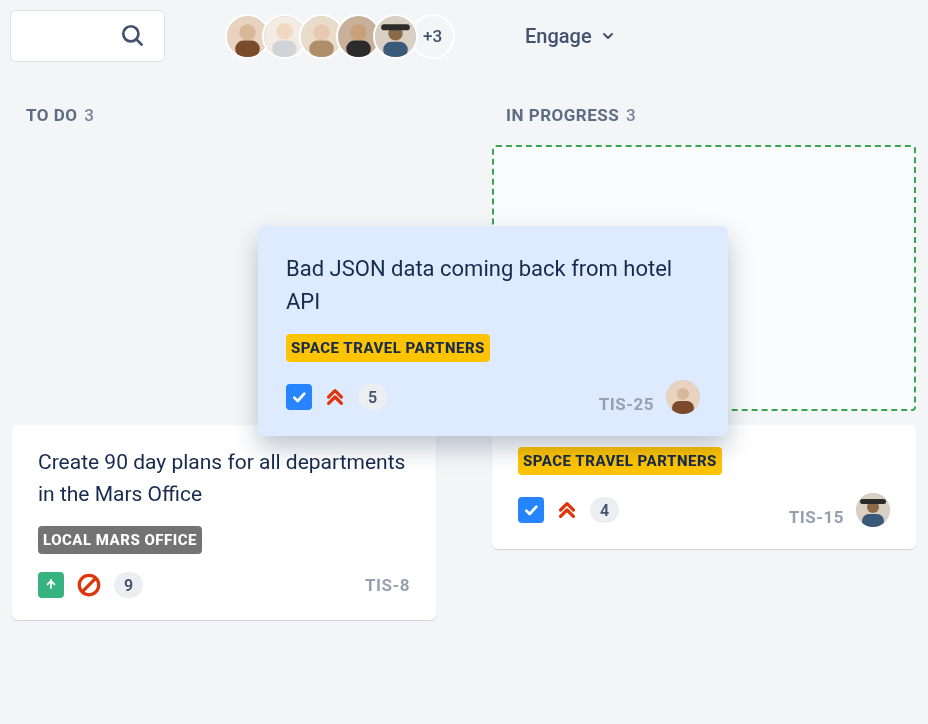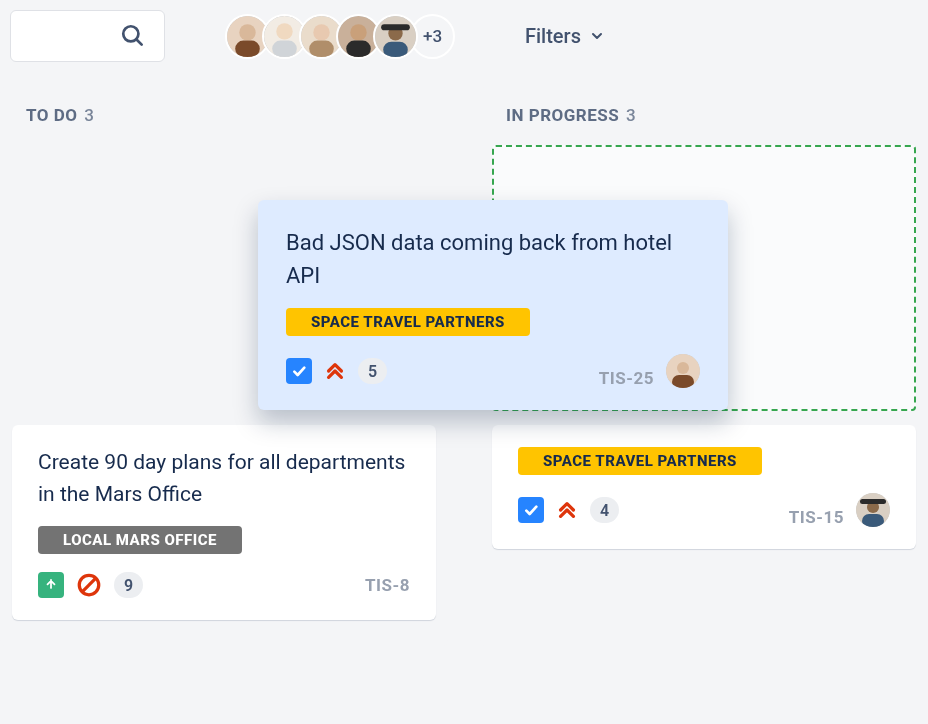--- a/index.html
+++ b/index.html
@@ -117,21 +117,21 @@
     cursor: pointer;
   }
   .card-title {
     font-size: 21px;
     line-height: 1.5;
     color: #172b4d;
     margin-bottom: 16px;
   }
   .label {
     display: inline-block;
-    padding: 5px 25px;
+    padding: 5px 5px;
     border-radius: 4px;
     font-size: 15px;
     font-weight: 800;
     letter-spacing: 0.5px;
     margin-bottom: 18px;
   }
   .label-yellow { background: #ffc400; color: #172b4d; }
   .label-orange { background: #737373; color: #fff; }
 
   .card-footer {
@@ -188,21 +188,21 @@
     height: 34px;
     border-radius: 50%;
     background: #ccc;
     overflow: hidden;
   }
 
   
   .floating-card {
     position: absolute;
     left: 258px;
-    top: 200px;
+    top: 226px;
     width: 470px;
     background: #deebff;
     border-radius: 6px;
     padding: 26px 28px 22px 28px;
     box-shadow: 0 12px 24px rgba(9,30,66,.25);
     z-index: 50;
     cursor: grabbing;
   }
   .floating-card .card-title { font-size: 22px; }
 
@@ -262,21 +262,21 @@
           <rect x="8" y="25" width="24" height="16" rx="8" fill="#3a5a7a"></rect>
           <rect x="6" y="8" width="28" height="6" rx="3" fill="#2b2b2b"></rect>
         </svg>
       </div>
     <div class="avatar-more">
         <span>+3</span>
       </div>
   </div>
 
   <div class="filters">
-    <span>Filters</span>
+    <span>Engage</span>
     <svg width="16" height="16" viewBox="0 0 24 24" fill="none" stroke="#42526e" stroke-width="3" stroke-linecap="round" stroke-linejoin="round">
         <polyline points="6 9 12 15 18 9"></polyline>
       </svg>
   </div>
 </div>
 
 <div class="board">
 
   <div class="column">
     <div class="column-header">

